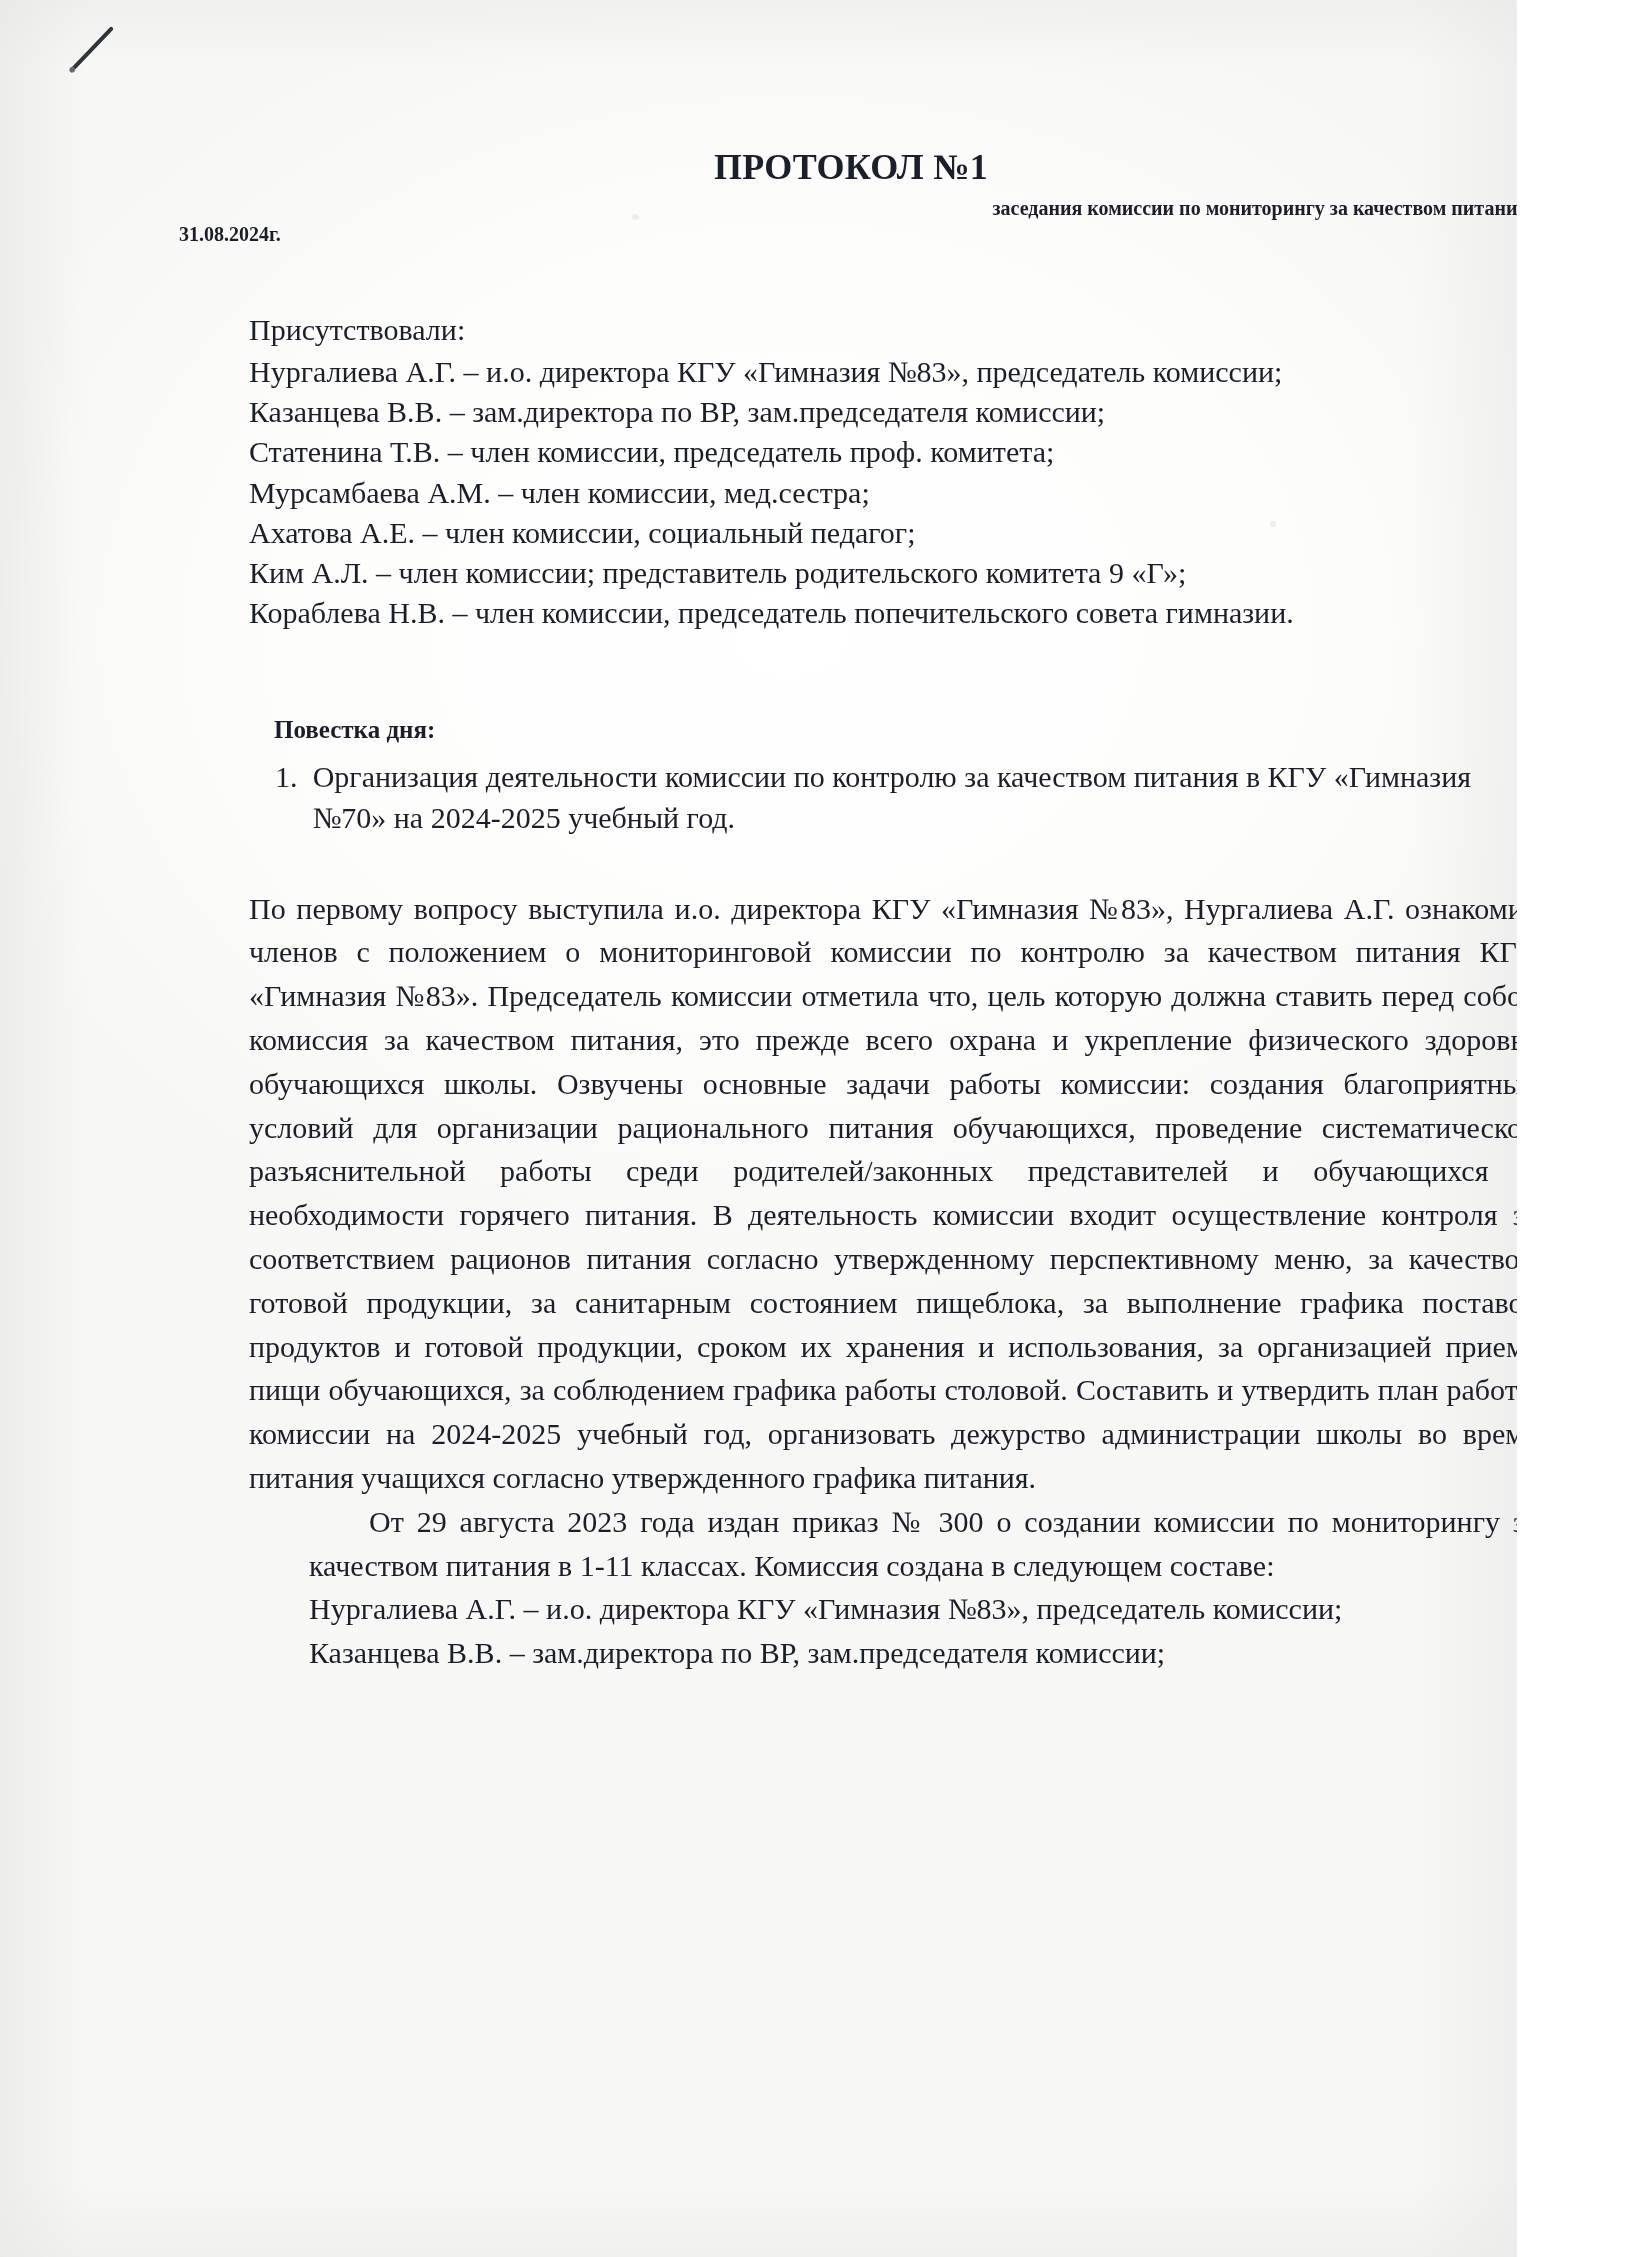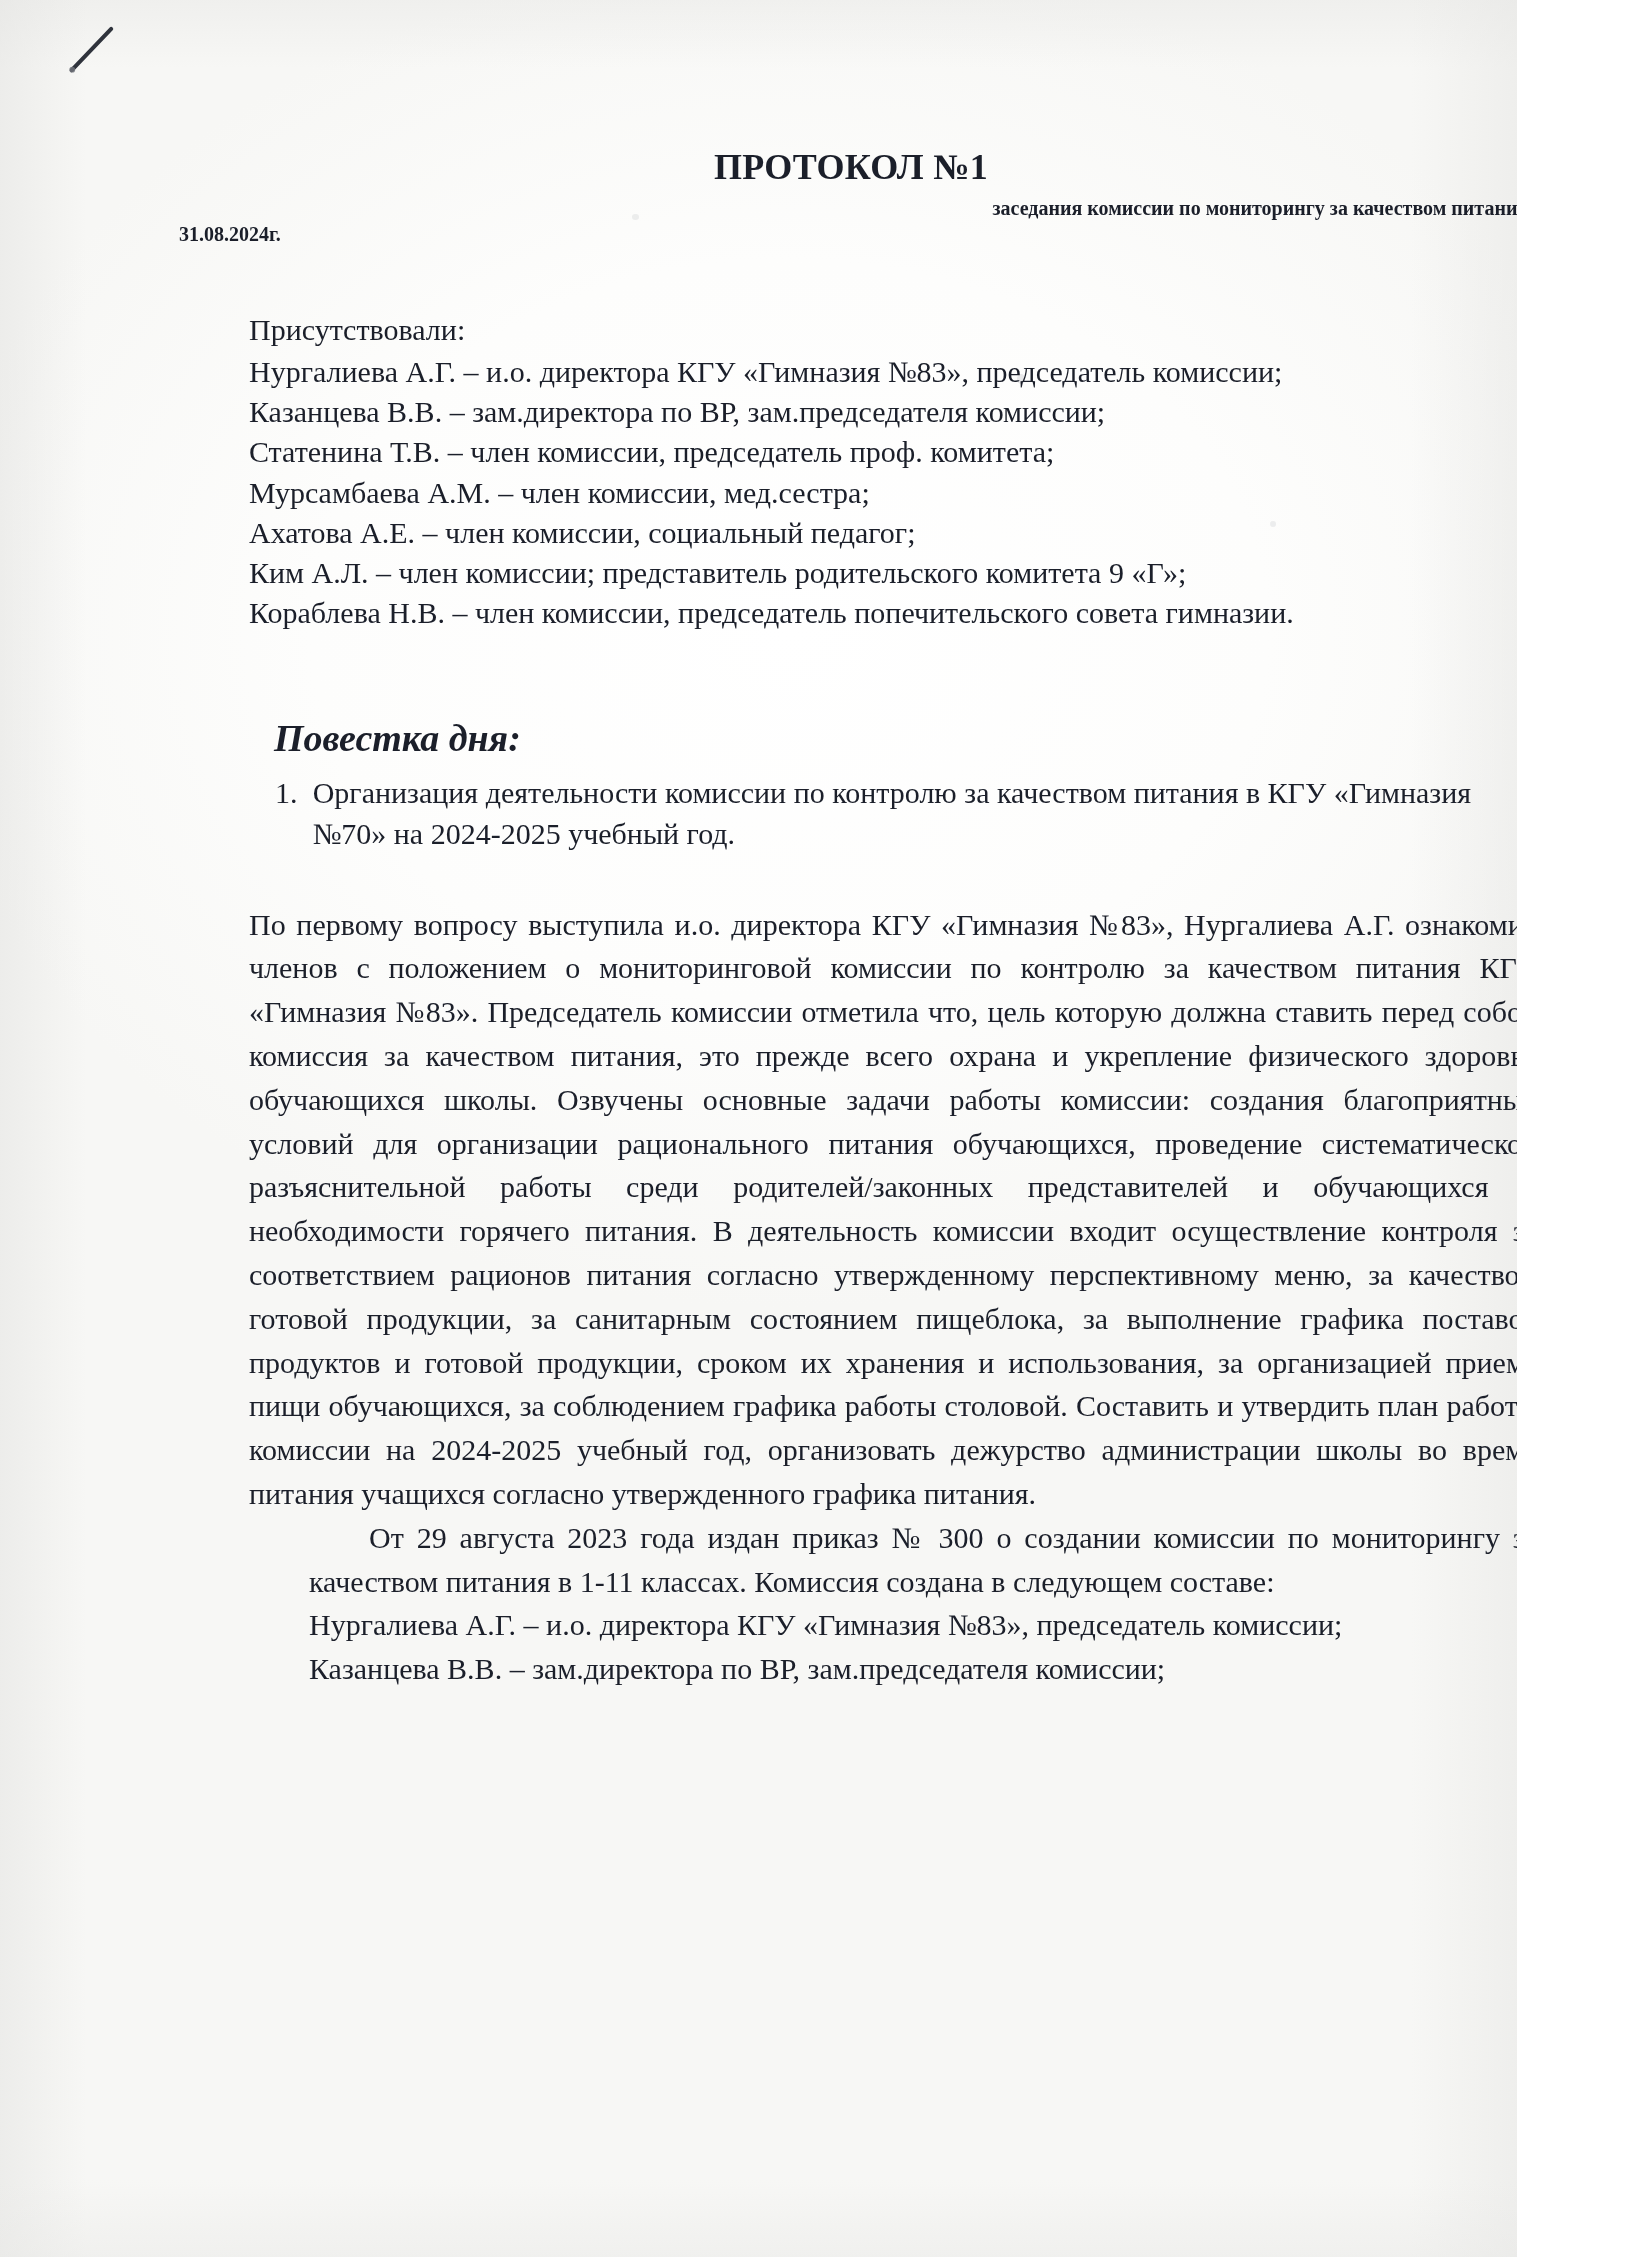--- a/index.html
+++ b/index.html
@@ -103,23 +103,22 @@
   }
   .attendees .lead { margin: 0 0 1.9px 0; }
   .attendees .person { margin: 0; }
   .attendees .person.justified {
     text-align: justify;
     text-align-last: left;
   }
 
   .agenda-heading {
     font-weight: bold;
-    font-size: 38px;
+    font-size: 25px;
     margin: 83px 0 0 25px;
-    font-style: italic;
   }
   .agenda-list {
     margin: 11.6px 0 0 0;
     padding-left: 56px;
     font-size: 30px;
     line-height: 1.38;
   }
   .agenda-list li { padding-left: 7.7px; }
 
   .body-copy {

